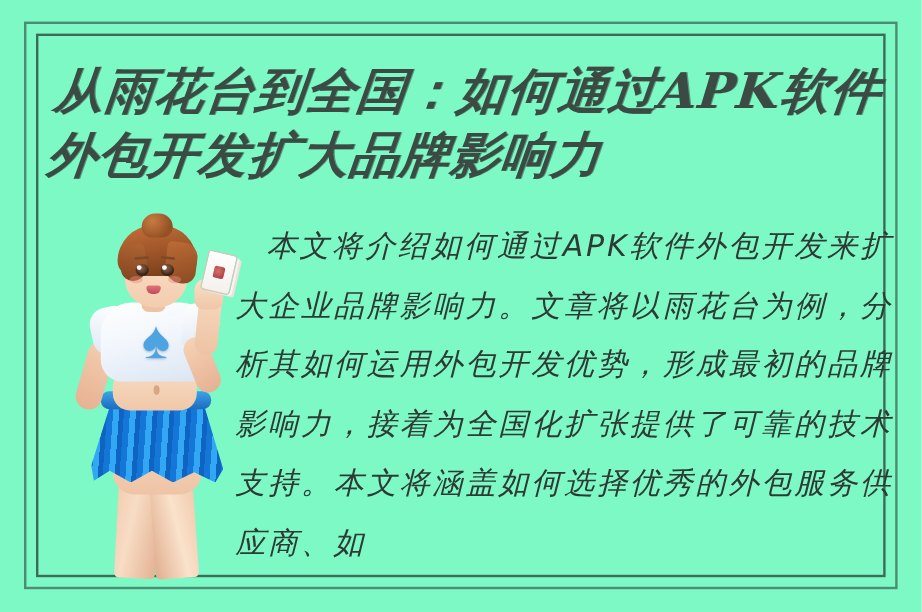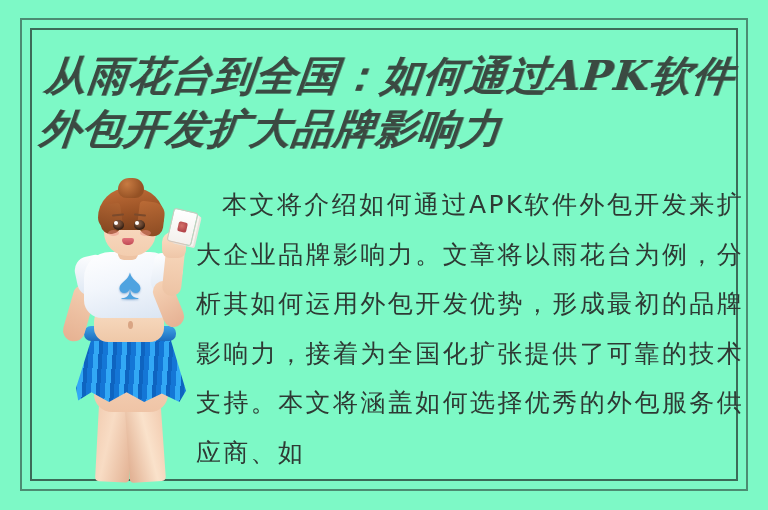--- a/index.html
+++ b/index.html
@@ -68,20 +68,21 @@
     left: 196px;
     top: 180px;
     width: 548px;
     color: #2E3A34;
     font-family: "DejaVu Sans", sans-serif;
     font-size: 25px;
     line-height: 49.5px;
     letter-spacing: 2.3px;
     text-align: justify;
     text-indent: 26px;
+    font-style: italic;
   }
 
   
   .illustration {
     position: absolute;
     left: 46px;
     top: 180px;
     width: 168px;
     height: 302px;
   }

